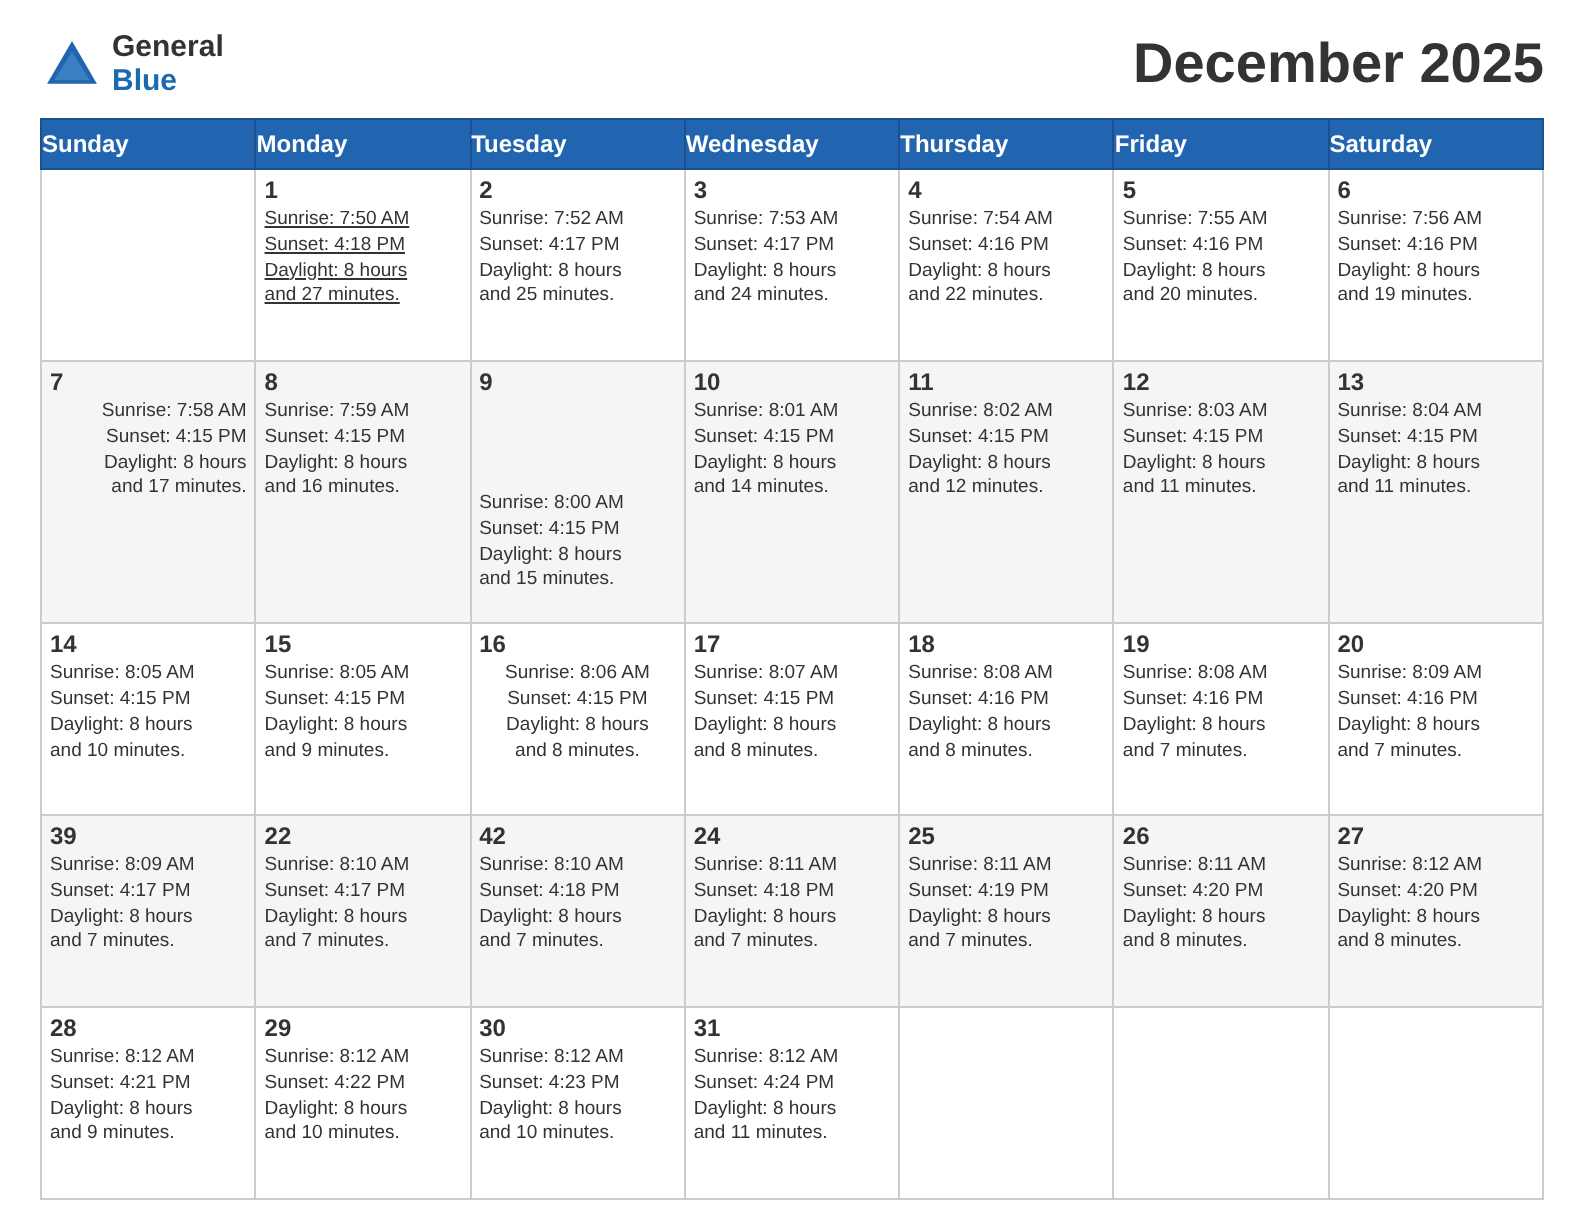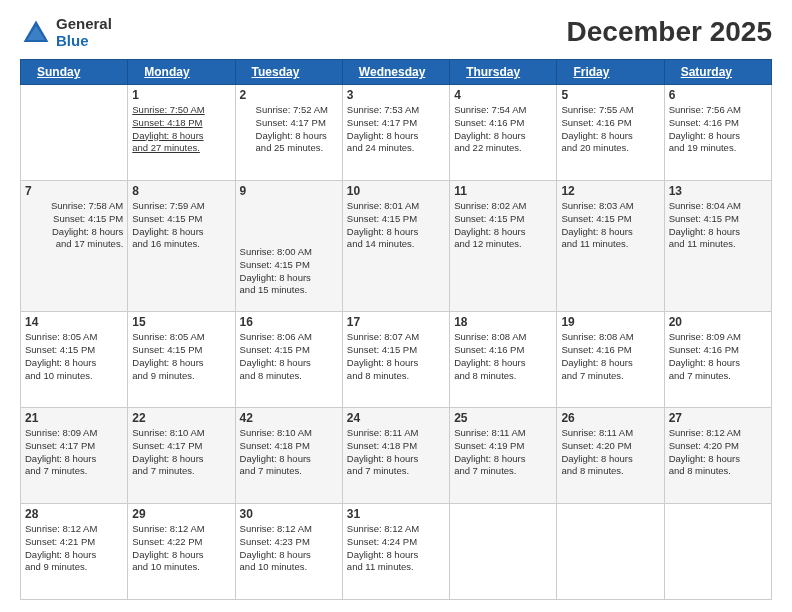--- a/index.html
+++ b/index.html
@@ -64,24 +64,23 @@
       border: 1px solid #ccc;
       border-collapse: collapse;
       width: 100%;
       table-layout: fixed;
     }
     .calendar th {
       background: #2165b0;
       color: #fff;
       font-size: 12px;
       font-weight: bold;
-      padding: 5px 16px;
+      padding: 5px 0;
       text-align: left;
       border: 1px solid #1a5090;
-      text-decoration: underline;
     }
     .calendar td {
       border: 1px solid #ccc;
       vertical-align: top;
       padding: 3px 4px;
       font-size: 10px;
       color: #333;
       height: 88px;
     }
     .day-number {
@@ -139,21 +138,21 @@
           <td class="empty-cell"></td>
           <td>
             <span class="day-number">1</span>
             <div class="day-info" style="white-space: pre-line; text-decoration: underline;">Sunrise: 7:50 AM
 Sunset: 4:18 PM
 Daylight: 8 hours
 and 27 minutes.</div>
           </td>
           <td>
             <span class="day-number">2</span>
-            <div class="day-info" style="white-space: pre-line; margin-left: 16px;">Sunrise: 7:52 AM
+            <div class="day-info" style="white-space: pre-line;">Sunrise: 7:52 AM
 Sunset: 4:17 PM
 Daylight: 8 hours
 and 25 minutes.</div>
           </td>
           <td>
             <span class="day-number">3</span>
             <div class="day-info" style="white-space: pre-line;">Sunrise: 7:53 AM
 Sunset: 4:17 PM
 Daylight: 8 hours
 and 24 minutes.</div>
@@ -241,21 +240,21 @@
           </td>
           <td>
             <span class="day-number">15</span>
             <div class="day-info" style="white-space: pre-line;">Sunrise: 8:05 AM
 Sunset: 4:15 PM
 Daylight: 8 hours
 and 9 minutes.</div>
           </td>
           <td>
             <span class="day-number">16</span>
-            <div class="day-info" style="white-space: pre-line;">Sunrise: 8:06 AM
+            <div class="day-info" style="white-space: pre-line; text-align: center;">Sunrise: 8:06 AM
 Sunset: 4:15 PM
 Daylight: 8 hours
 and 8 minutes.</div>
           </td>
           <td>
             <span class="day-number">17</span>
             <div class="day-info" style="white-space: pre-line;">Sunrise: 8:07 AM
 Sunset: 4:15 PM
 Daylight: 8 hours
 and 8 minutes.</div>
@@ -277,21 +276,21 @@
           <td>
             <span class="day-number">20</span>
             <div class="day-info" style="white-space: pre-line;">Sunrise: 8:09 AM
 Sunset: 4:16 PM
 Daylight: 8 hours
 and 7 minutes.</div>
           </td>
         </tr>
         <tr>
           <td>
-            <span class="day-number">21</span>
+            <span class="day-number">39</span>
             <div class="day-info" style="white-space: pre-line;">Sunrise: 8:09 AM
 Sunset: 4:17 PM
 Daylight: 8 hours
 and 7 minutes.</div>
           </td>
           <td>
             <span class="day-number">22</span>
             <div class="day-info" style="white-space: pre-line;">Sunrise: 8:10 AM
 Sunset: 4:17 PM
 Daylight: 8 hours

